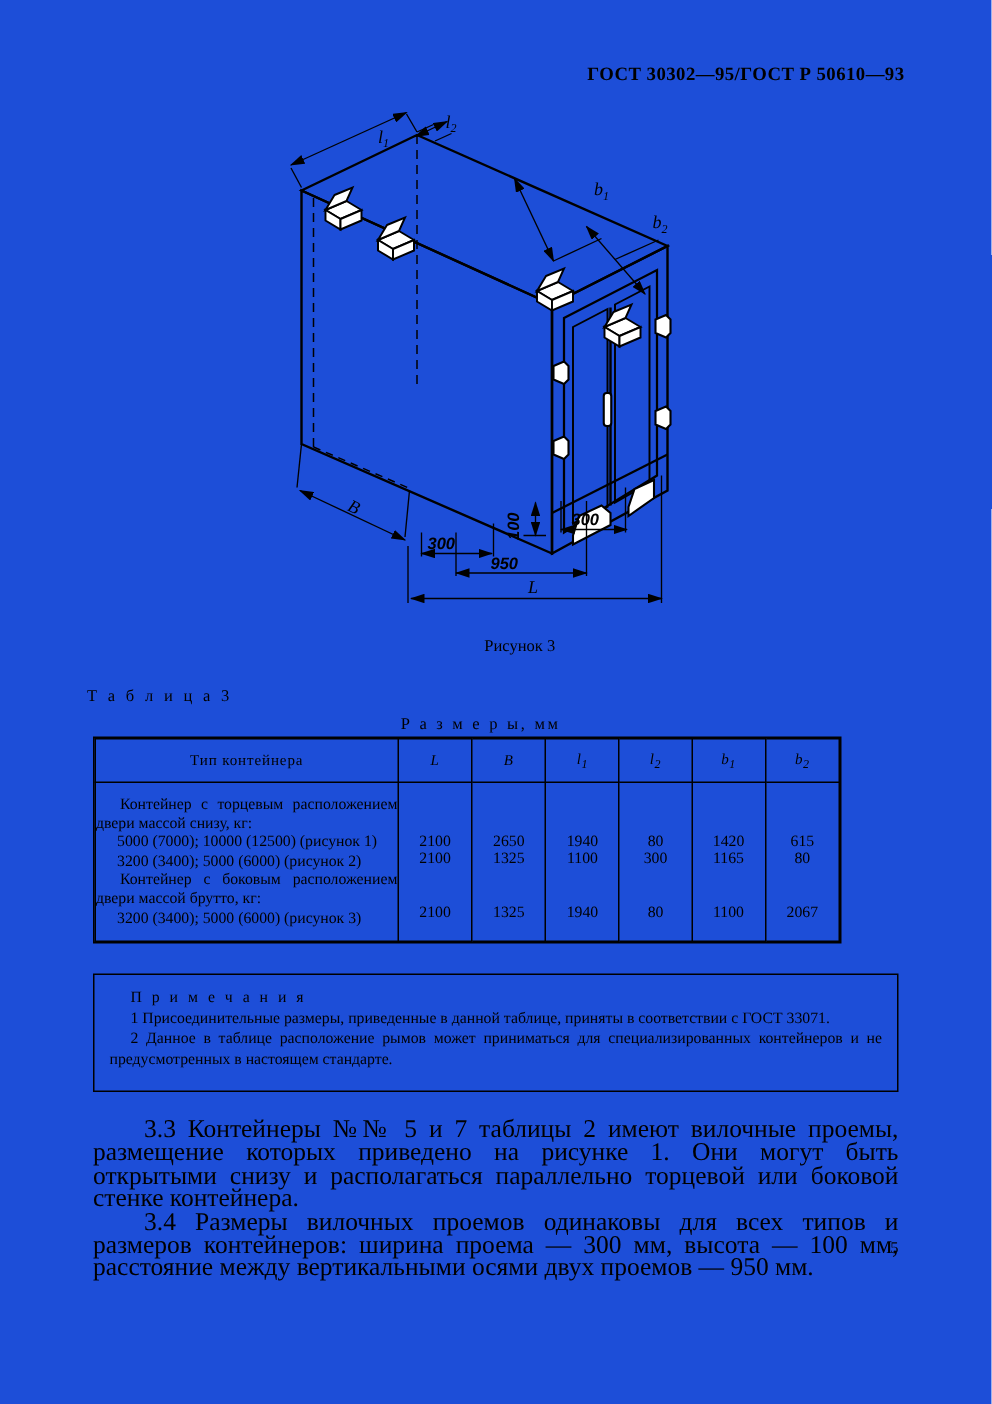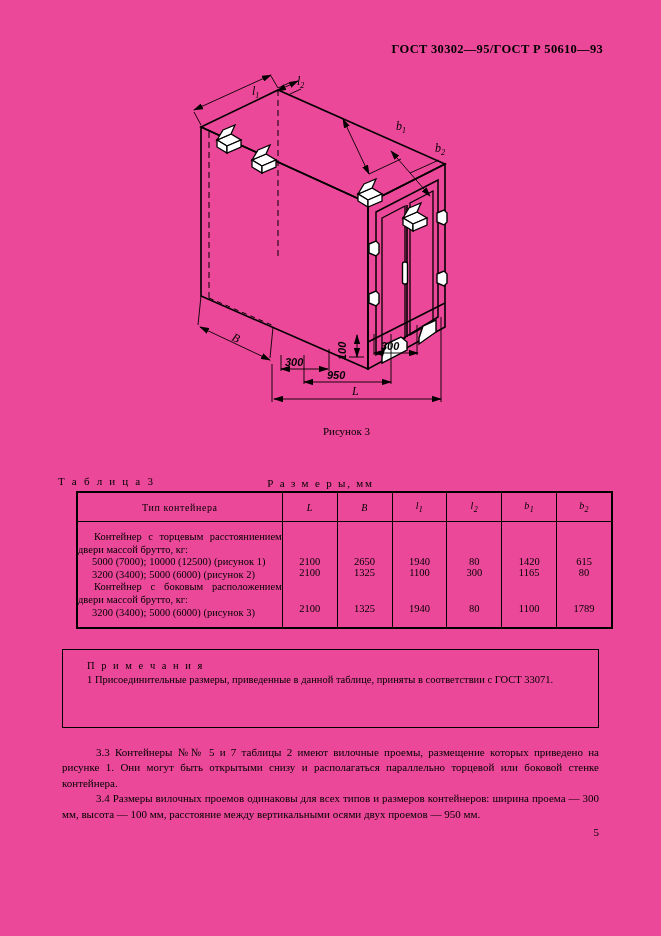--- a/index.html
+++ b/index.html
@@ -9,21 +9,21 @@
     background: #ffffff;
   }
   body {
     font-family: "Liberation Serif", serif;
     color: #000000;
   }
   #page {
     position: relative;
     width: 661px;
     height: 936px;
-    background: #ec4899;
+    background: #1d4ed8;
     overflow: hidden;
   }
 
   
   #header {
     position: absolute;
     top: 42px;
     right: 58px;
     font-family: "Liberation Serif", serif;
     font-weight: bold;
@@ -47,41 +47,41 @@
     left: 16px;
     width: 661px;
     text-align: center;
     font-size: 11px;
     font-family: "Liberation Serif", serif;
   }
 
   
   #table-label {
     position: absolute;
-    top: 475px;
+    top: 458px;
     left: 58px;
     font-size: 11px;
     letter-spacing: 2.2px;
   }
   #table-title {
     position: absolute;
     top: 477px;
     left: 0;
     width: 611px;
     text-align: center;
     font-size: 11px;
     letter-spacing: 1.8px;
     padding-left: 30px;
     box-sizing: border-box;
   }
   #main-table-box {
     position: absolute;
     top: 491px;
-    left: 76px;
-    width: 537px;
+    left: 62px;
+    width: 499px;
     border: 1.6px solid #000;
     box-sizing: border-box;
   }
   table.spec {
     border-collapse: collapse;
     width: 100%;
     font-size: 10.5px;
     font-family: "Liberation Serif", serif;
   }
   table.spec td, table.spec th {
@@ -157,21 +157,21 @@
     text-justify: inter-word;
     margin: 0;
   }
 
   
   #body-text {
     position: absolute;
     top: 745px;
     left: 62px;
     width: 537px;
-    font-size: 11px;
+    font-size: 17px;
     line-height: 15.4px;
   }
   #body-text p {
     margin: 0;
     text-indent: 34px;
     text-align: justify;
     text-justify: inter-word;
   }
   #page-number {
     position: absolute;
@@ -410,21 +410,21 @@
           </th>
           <th class="num-head">
             <span>b</span><sub>2</sub>
           </th>
         </tr>
       </thead>
       <tbody>
         <tr>
           <td class="type-cell">
             <div style="height:9px"></div>
-            <div class="grp-head">Контейнер с торцевым расстояние­нием двери массой брутто, кг:</div>
+            <div class="grp-head">Контейнер с торцевым расположе­нием двери массой снизу, кг:</div>
             <div class="grp-item">5000 (7000); 10000 (12500) (рисунок 1)</div>
             <div class="grp-item">3200 (3400); 5000 (6000) (рисунок 2)</div>
             <div class="grp-head">Контейнер с боковым расположе­нием двери массой брутто, кг:</div>
             <div class="grp-item">3200 (3400); 5000 (6000) (рисунок 3)</div>
             <div style="height:8px"></div>
           </td>
 
           <td class="val-cell">
             <div style="height:9px"></div>
             <div style="height:25.2px"></div>
@@ -474,31 +474,32 @@
             <div>1100</div>
             <div style="height:8px"></div>
           </td>
 
           <td class="val-cell">
             <div style="height:9px"></div>
             <div style="height:25.2px"></div>
             <div>615</div>
             <div>80</div>
             <div style="height:25.2px"></div>
-            <div>1789</div>
+            <div>2067</div>
             <div style="height:8px"></div>
           </td>
         </tr>
       </tbody>
     </table>
   </div>
 
   <div id="notes-box">
     <div id="notes-title">П р и м е ч а н и я</div>
     <p class="note-line">1  Присоединительные размеры, приведенные в данной таблице, приняты в соответствии с ГОСТ 33071.</p>
+    <p class="note-line">2  Данное в таблице расположение рымов может приниматься для специализированных контейнеров и не предусмотренных в настоящем стандарте.</p>
   </div>
 
   <div id="body-text">
     <p>3.3  Контейнеры №№ 5 и 7 таблицы 2 имеют вилочные проемы, размещение которых приведено на рисунке 1. Они могут быть открытыми снизу и располагаться параллельно торцевой или боковой стенке контейнера.</p>
     <p>3.4  Размеры вилочных проемов одинаковы для всех типов и размеров контейнеров: ширина проема — 300 мм, высота — 100 мм, расстояние между вертикальными осями двух проемов — 950 мм.</p>
   </div>
 
   <div id="page-number">5</div>
 </div>
 

